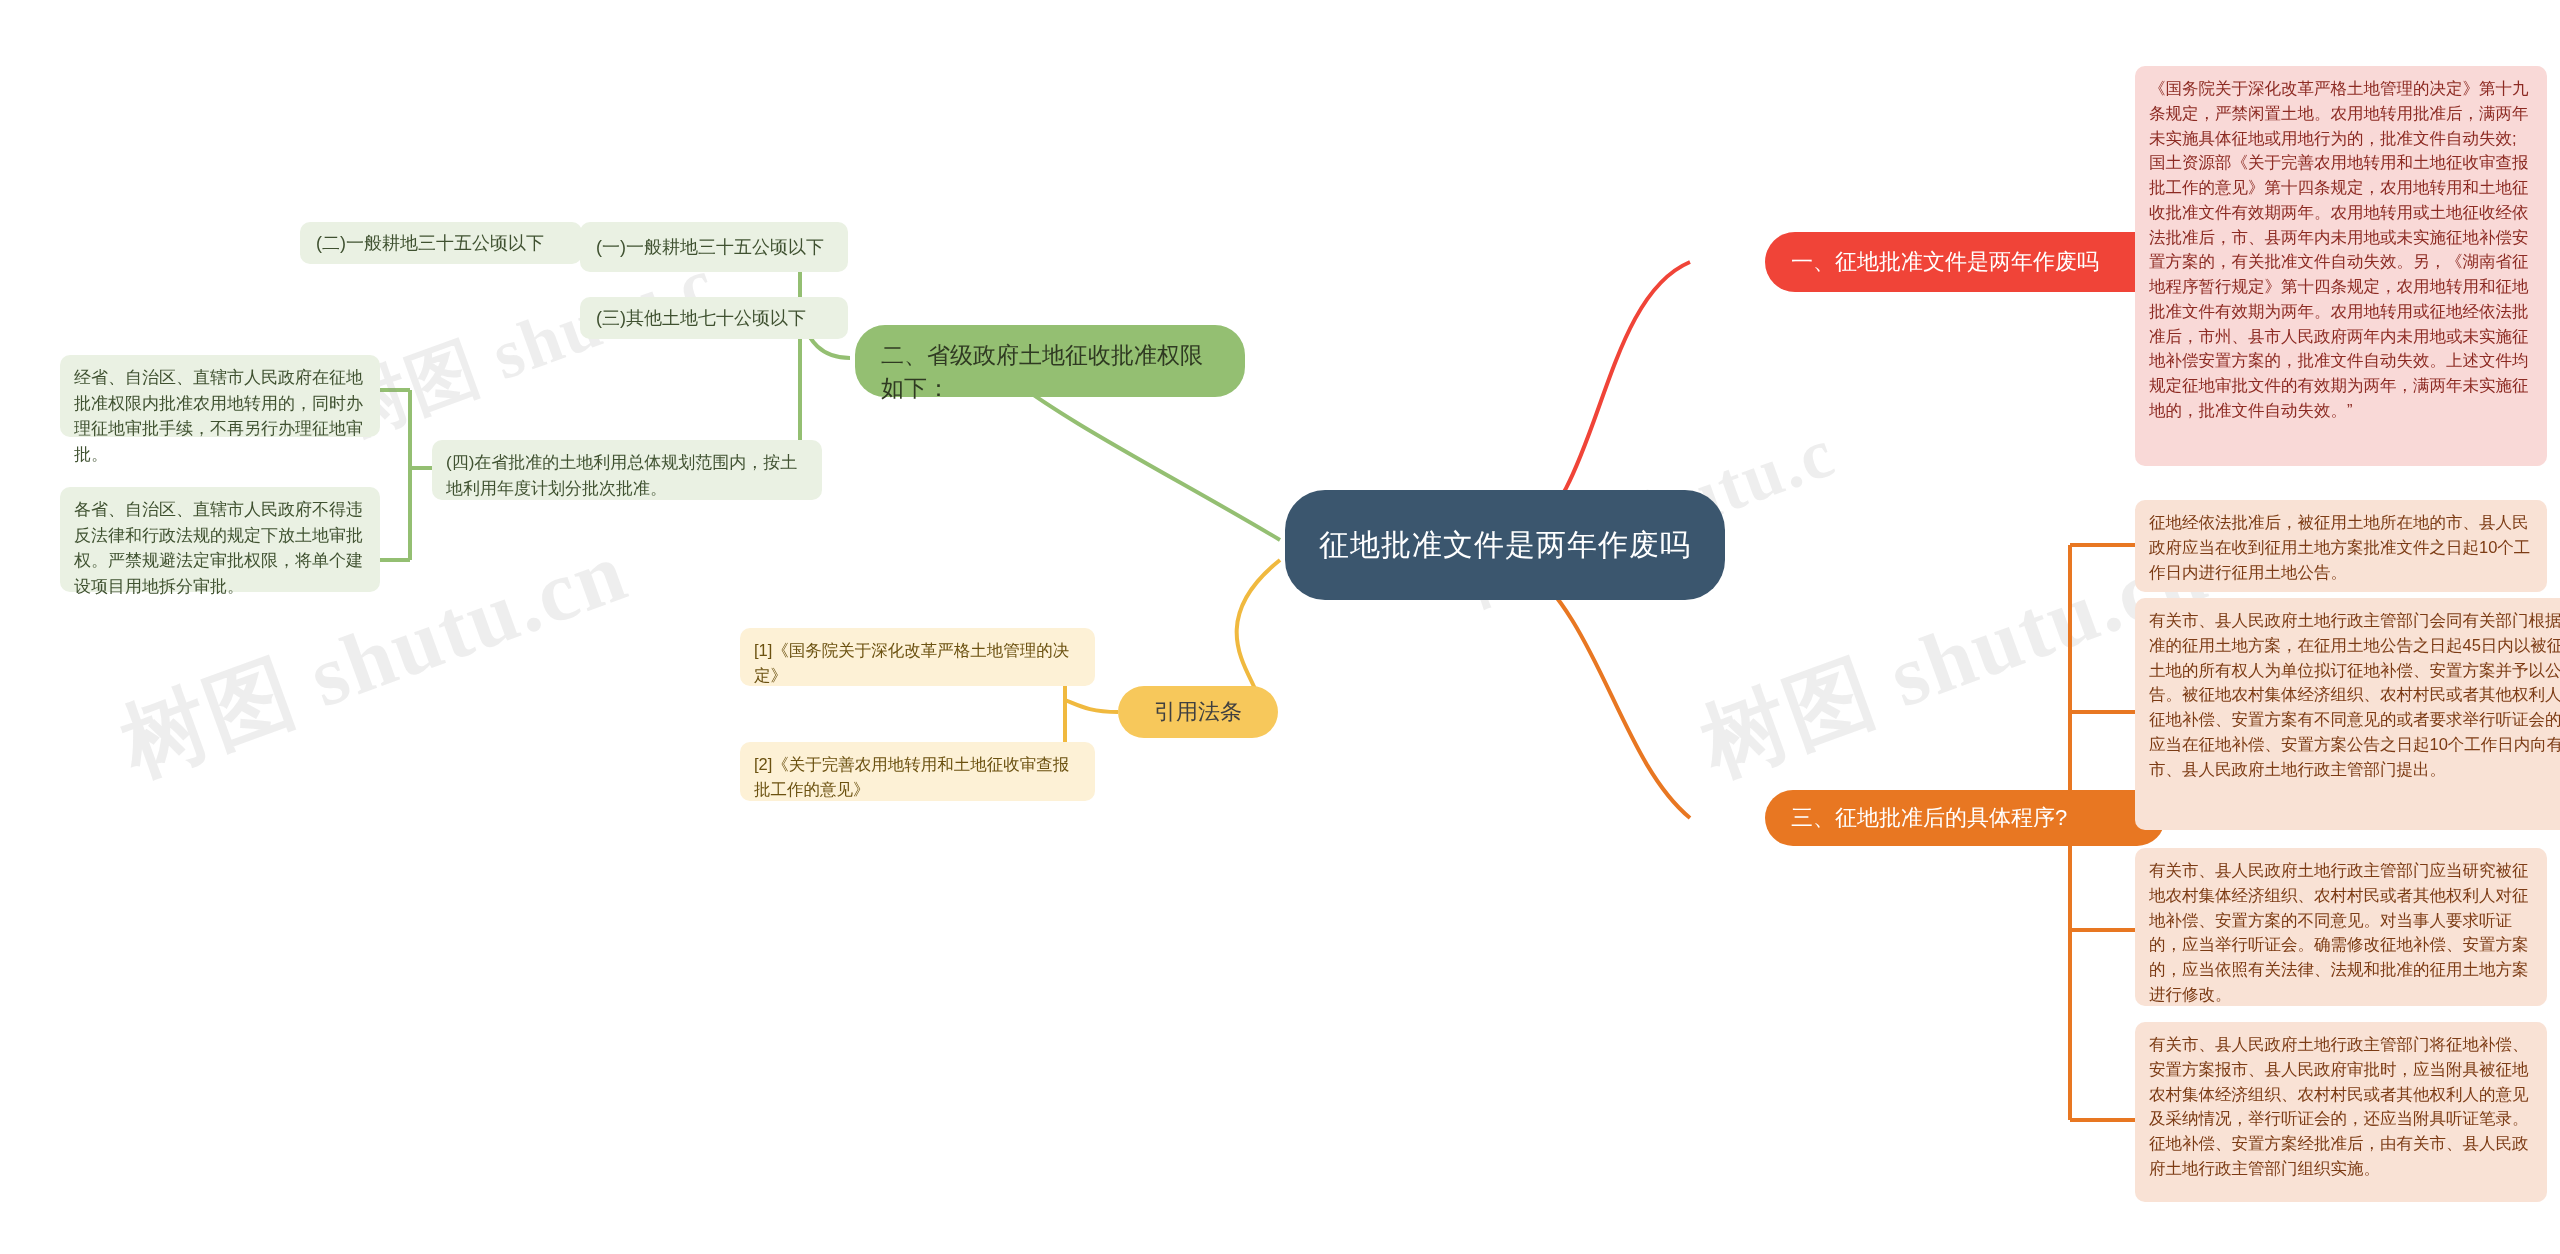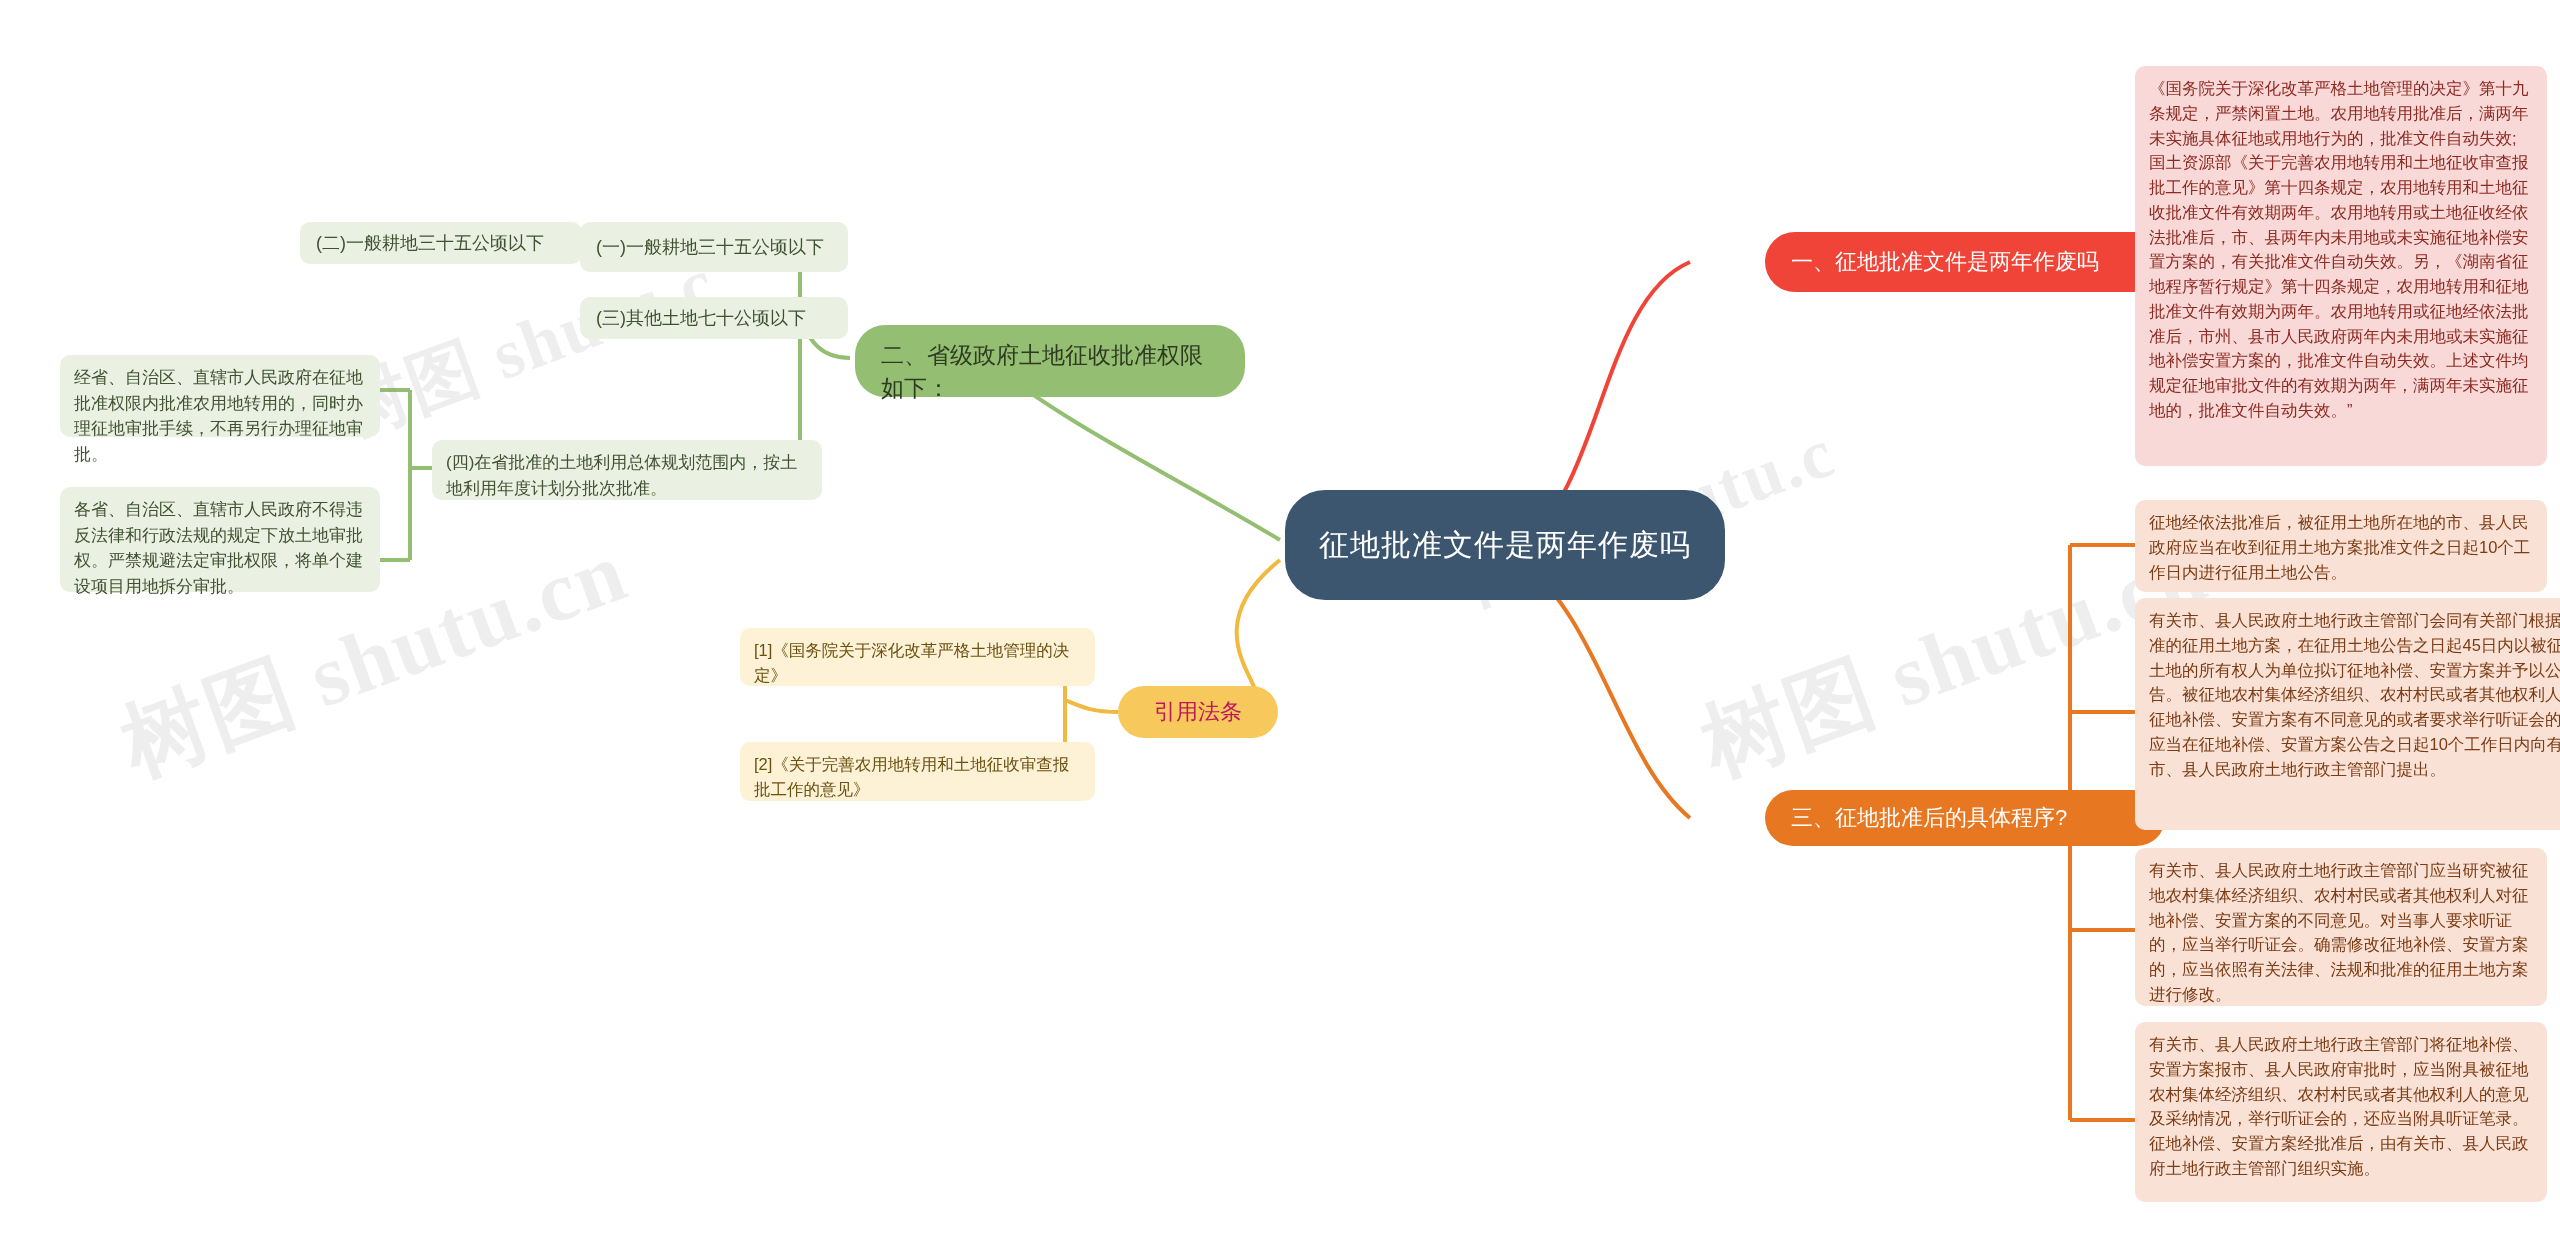--- a/index.html
+++ b/index.html
@@ -58,21 +58,21 @@
   
   .pill{
     border-radius:30px;
     font-size:22px;
     padding:0 26px;
     color:#ffffff;
   }
   .pill.red{background:#f04438;}
   .pill.orange{background:#e87722;}
   .pill.green{background:#94bf72;color:#2f3a22;font-size:23px;align-items:flex-start;padding:14px 26px;}
-  .pill.gold{background:#f7c85b;color:#be185d;font-size:22px;justify-content:center;}
+  .pill.gold{background:#f7c85b;color:#404040;font-size:22px;justify-content:center;}
 
   
   .leaf{
     border-radius:10px;
     font-size:16px;
     padding:10px 14px;
     align-items:flex-start;
   }
   .leaf.redbox{background:#f9d9d7;color:#8c2a22;font-size:16.5px;line-height:1.5;}
   .leaf.orangebox{background:#f9e2d5;color:#7c3b14;font-size:16.5px;line-height:1.5;}

